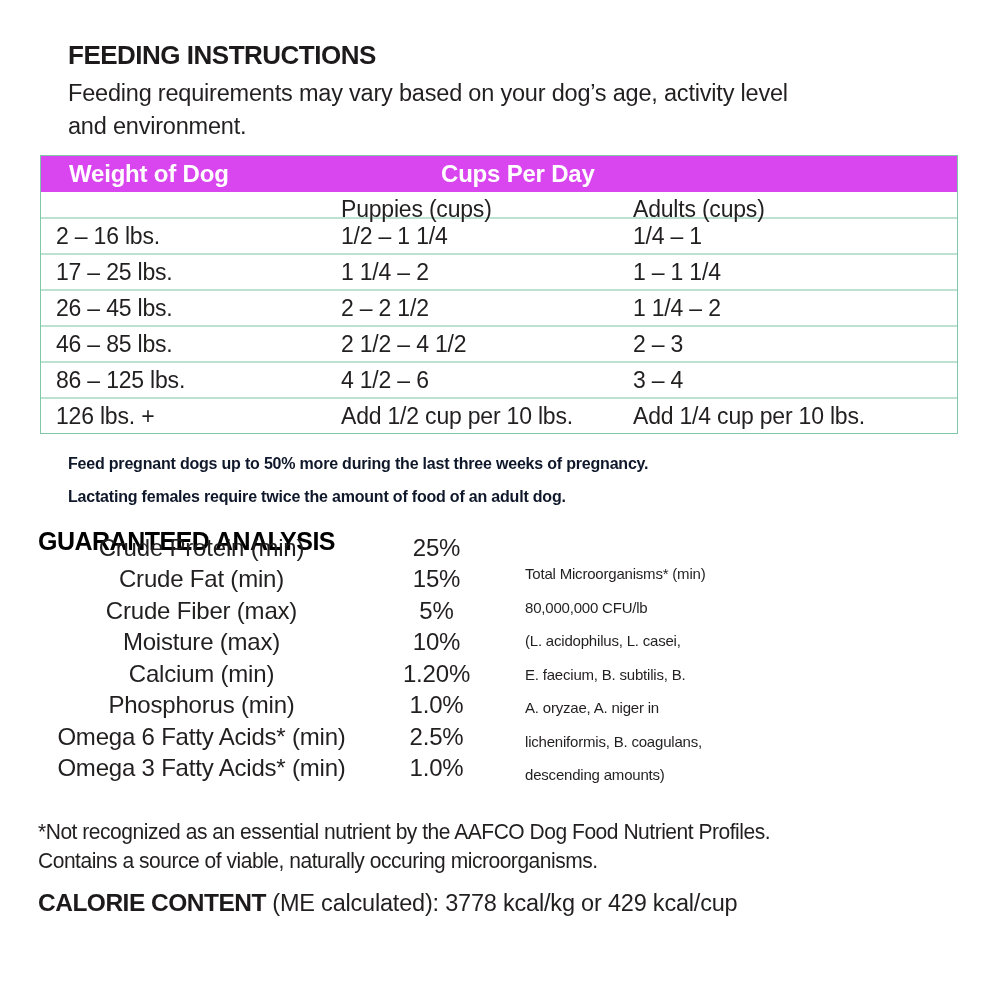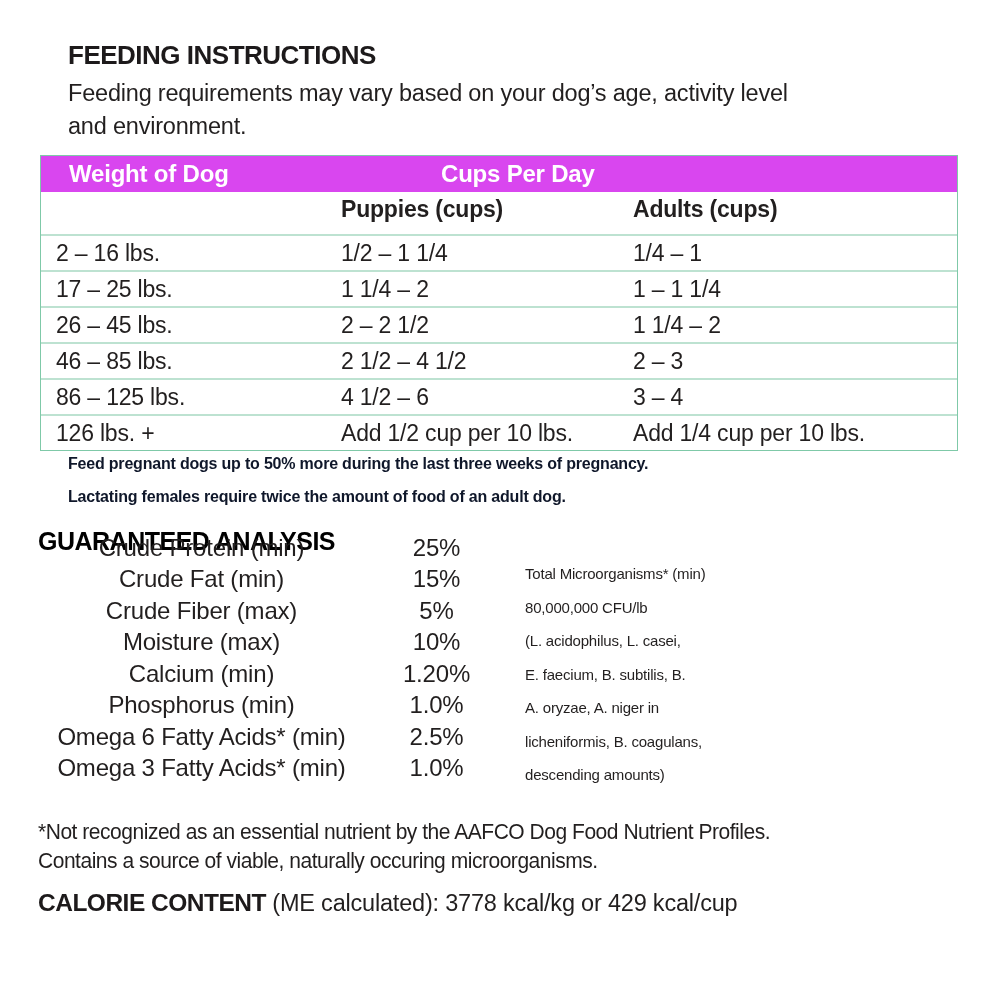--- a/index.html
+++ b/index.html
@@ -28,21 +28,21 @@
     box-sizing:border-box;
     font-size:23px;letter-spacing:-0.2px;
   }
   .ftable-head{
     position:relative;height:36px;background:#d946ef;color:#ffffff;
     font-weight:bold;font-size:24px;
   }
   .ftable-head .wcol{position:absolute;left:28px;top:4px;}
   .ftable-head .ccol{position:absolute;left:400px;top:4px;}
   .ftable-subhead{
-    position:relative;height:42px;background:#ffffff;font-weight:bold;
+    position:relative;height:25px;background:#ffffff;font-weight:normal;
   }
   .ftable-subhead .pup{position:absolute;left:300px;top:4px;}
   .ftable-subhead .adu{position:absolute;left:592px;top:4px;}
   .frow{
     display:grid;grid-template-columns:300px 292px auto;
     height:34px;align-items:center;
     border-top:2px solid #bde2d1;
   }
   .frow .c1{padding-left:15px;}
   

